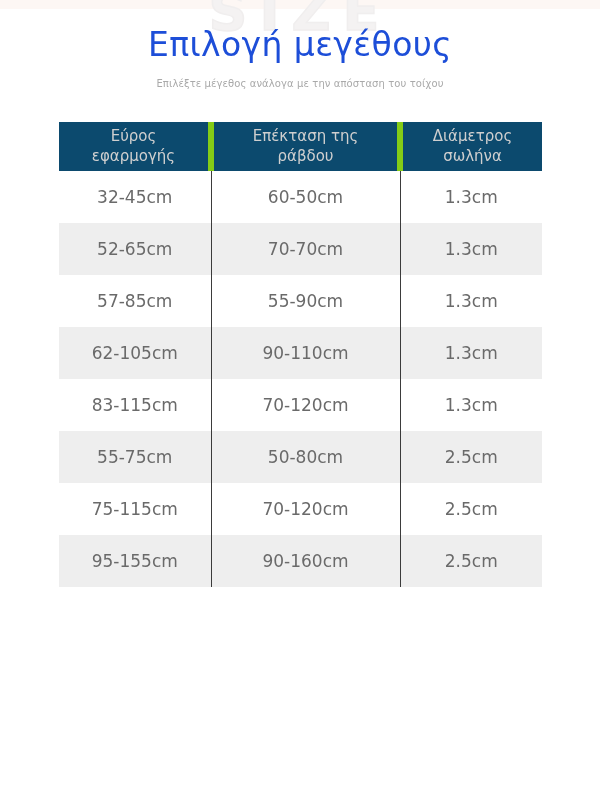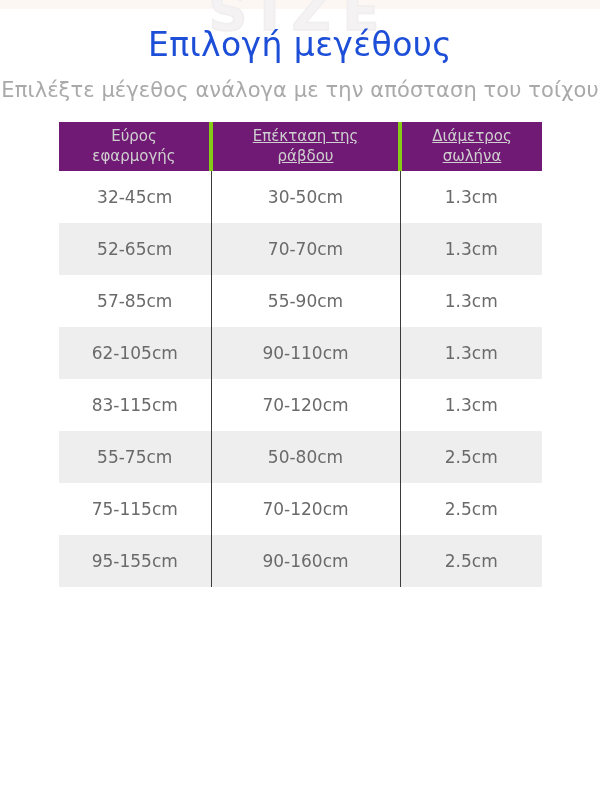--- a/index.html
+++ b/index.html
@@ -64,21 +64,21 @@
     margin-top: 27px;
     font-size: 33px;
     font-weight: 400;
     color: #1d4ed8;
     letter-spacing: 0.4px;
     line-height: 1.12;
   }
 
   .subtitle {
     margin-top: 14px;
-    font-size: 21px;
+    font-size: 10px;
     font-weight: 400;
     color: #a9a9a9;
     letter-spacing: 0.1px;
   }
 
   
   .size-table {
     position: absolute;
     top: 122px;
     left: 59px;
@@ -86,34 +86,33 @@
     border-collapse: collapse;
     table-layout: fixed;
     z-index: 2;
   }
 
   .size-table col.c1 { width: 152px; }
   .size-table col.c2 { width: 189px; }
   .size-table col.c3 { width: 142px; }
 
   .size-table thead th {
-    background: #701a75;
+    background: #0c4a6e;
     color: #cfcfcf;
     font-size: 15px;
     font-weight: 400;
     height: 44px;
     line-height: 1.35;
     text-align: center;
     vertical-align: middle;
     padding: 4px 6px;
   }
 
   .size-table thead th + th {
-    border-left: 4px solid #84cc16;
-    text-decoration: underline;
+    border-left: 6px solid #84cc16;
   }
 
   .size-table tbody td {
     height: 52px;
     font-size: 17px;
     color: #6a6a6a;
     text-align: center;
     vertical-align: middle;
     background: #ffffff;
     padding: 0 4px;
@@ -150,21 +149,21 @@
     <thead>
       <tr>
         <th>Εύρος<br>εφαρμογής</th>
         <th>Επέκταση της<br>ράβδου</th>
         <th>Διάμετρος<br>σωλήνα</th>
       </tr>
     </thead>
     <tbody>
         <tr>
           <td>32-45cm</td>
-          <td>30-50cm</td>
+          <td>60-50cm</td>
           <td>1.3cm</td>
         </tr>
         <tr>
           <td>52-65cm</td>
           <td>70-70cm</td>
           <td>1.3cm</td>
         </tr>
         <tr>
           <td>57-85cm</td>
           <td>55-90cm</td>

